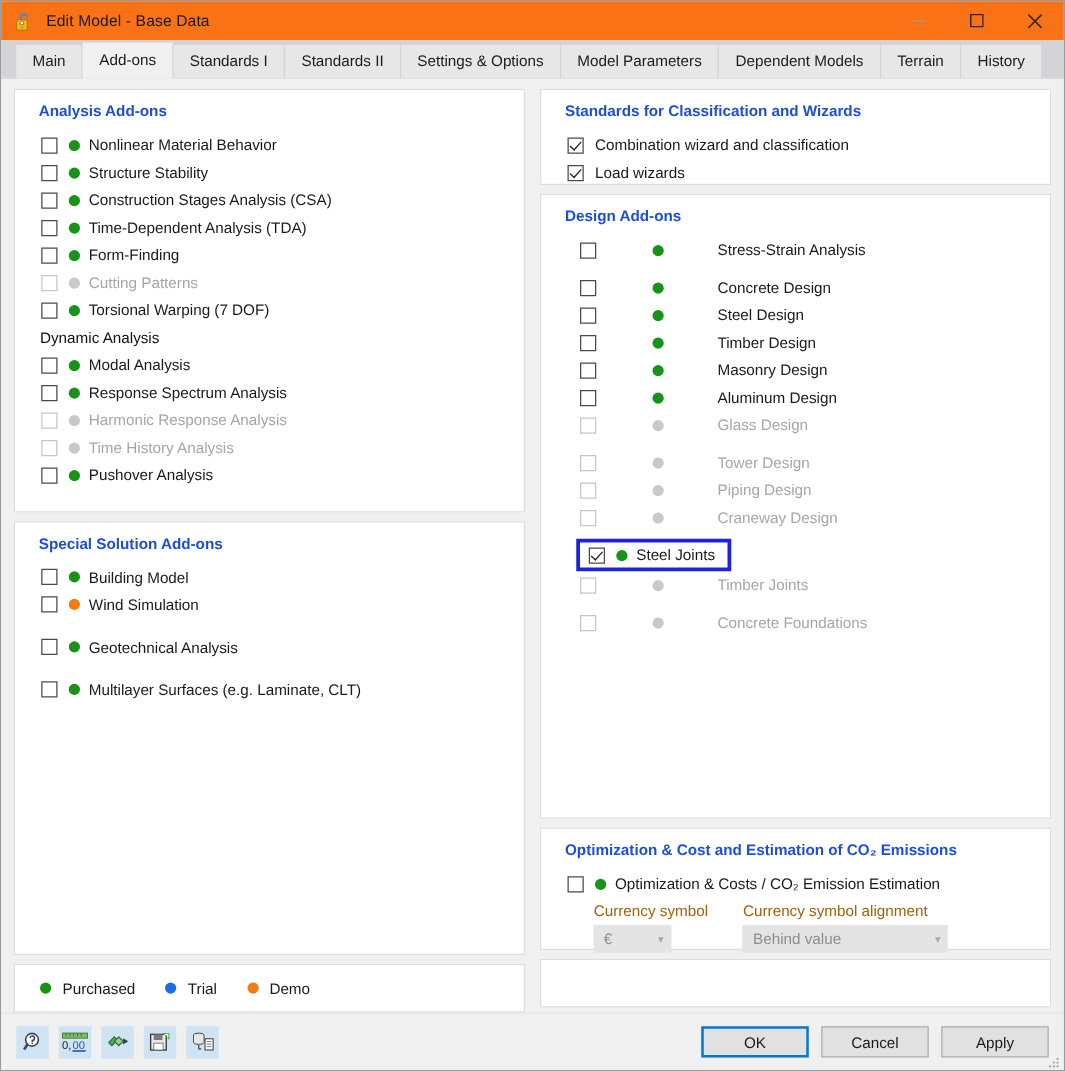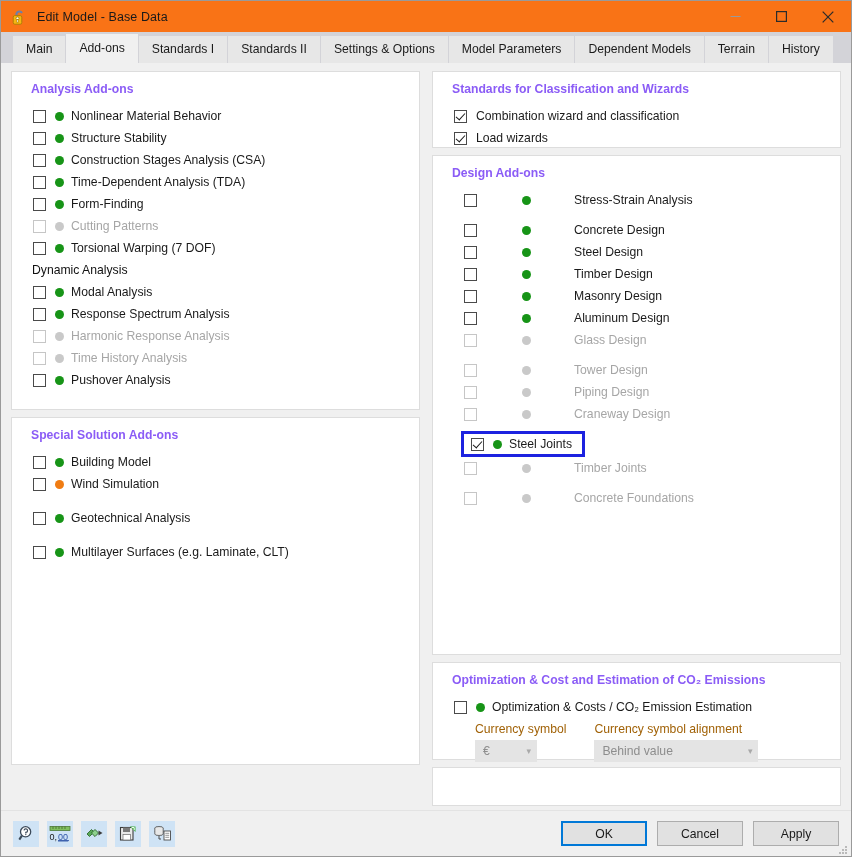--- a/index.html
+++ b/index.html
@@ -103,21 +103,21 @@
 
   .panel {
     background: #ffffff;
     border: 1px solid #dddddd;
     box-sizing: border-box;
     padding: 8px 10px 10px 10px;
   }
   .panel.plain { padding: 0; }
 
   .section-title {
-    color: #8b5cf6;
+    color: #1d4ed8;
     font-weight: bold;
     font-size: 12.2px;
     margin: 2px 0 9px 9px;
   }
   .sub-title {
     color: #111111;
     font-size: 12.2px;
     margin: 4px 0 4px 10px;
   }
 
@@ -397,20 +397,30 @@
             </div>
             <div style="height: 12px;"></div>
             <div class="row">
               <div class="cbox"></div>
               <div class="dot green"></div>
               <div class="lbl">Multilayer Surfaces (e.g. Laminate, CLT)</div>
             </div>
           </div>
       </div>
 
+      <div class="panel plain" style="height:39px;">
+        <div class="legend" id="legend">
+            <div class="dot green"></div>
+            <div class="lbl">Purchased</div>
+            <div class="dot blue"></div>
+            <div class="lbl">Trial</div>
+            <div class="dot orange"></div>
+            <div class="lbl">Demo</div>
+          </div>
+      </div>
 
     </div>
 
     <div class="col">
 
       <div class="panel" style="height:77px;">
         <div class="section-title">Standards for Classification and Wizards</div>
         <div id="standards-items">
             <div class="row">
               <div class="cbox checked"></div>

